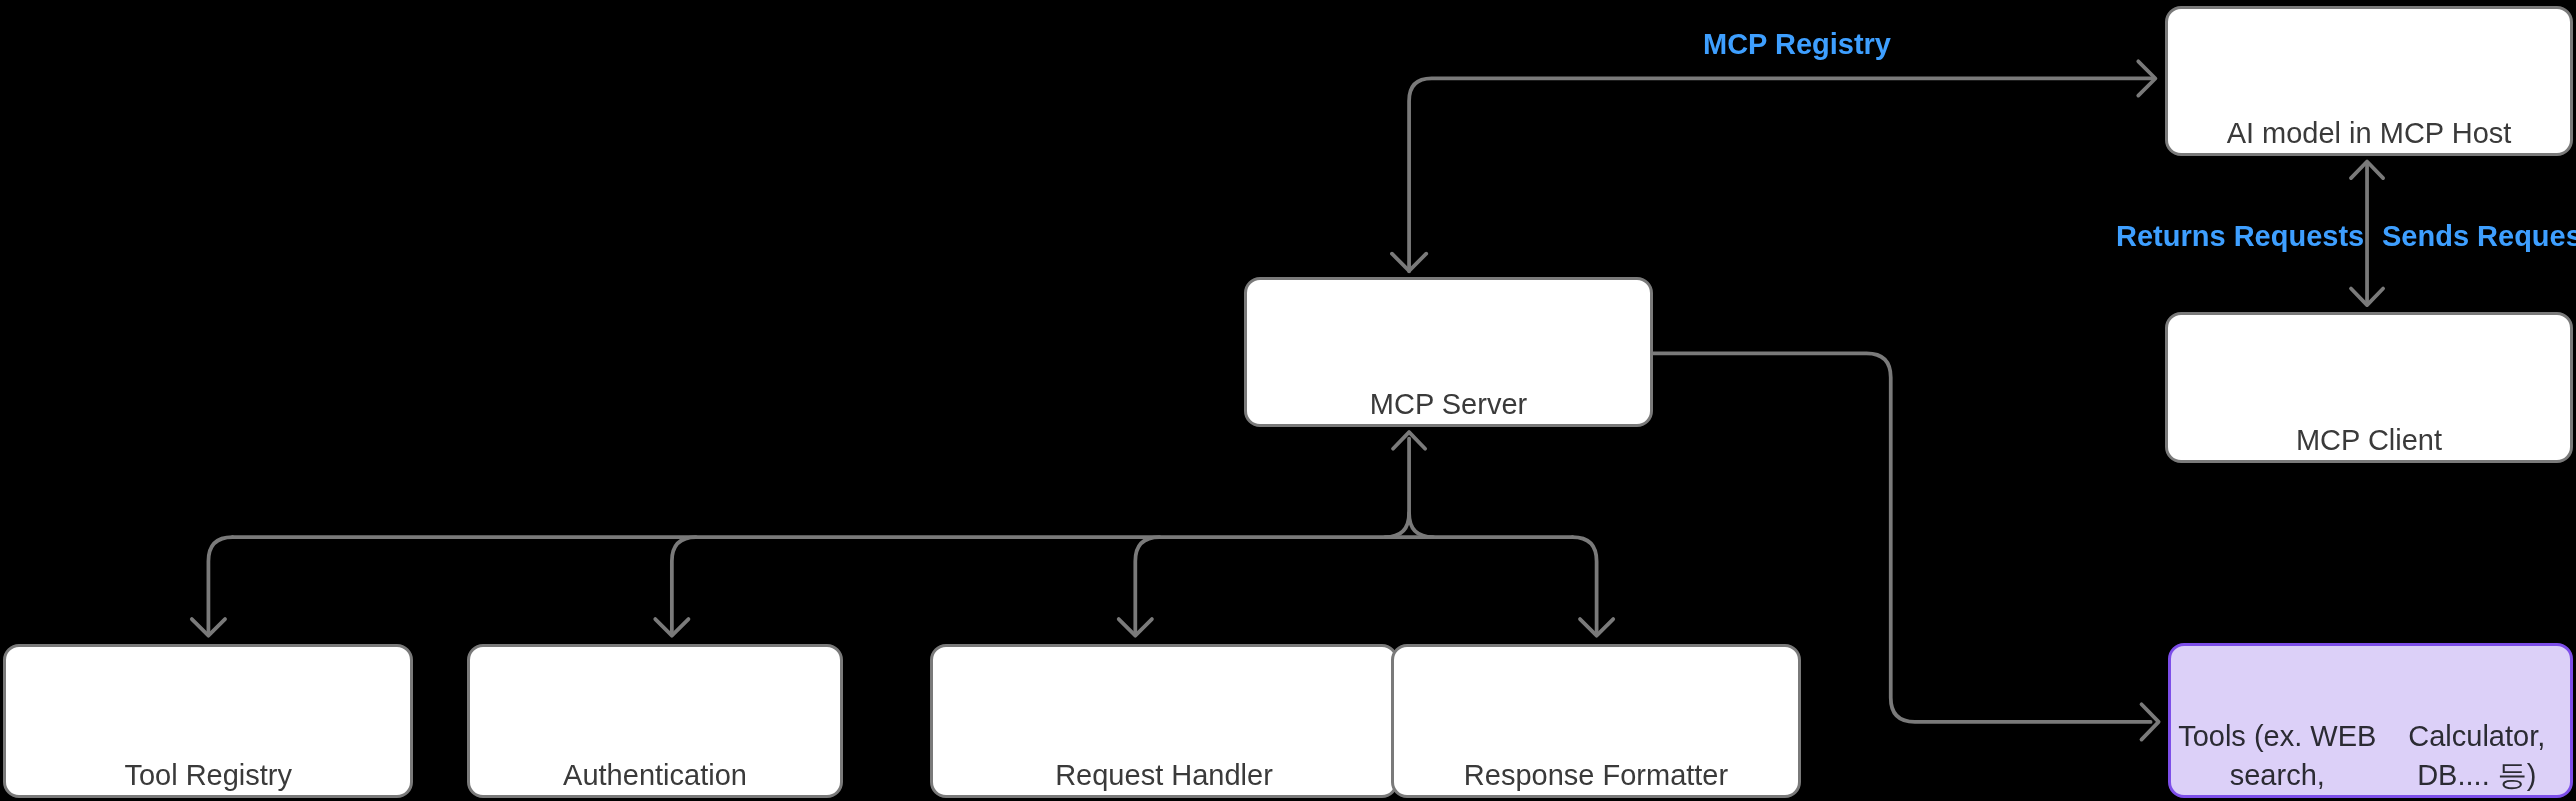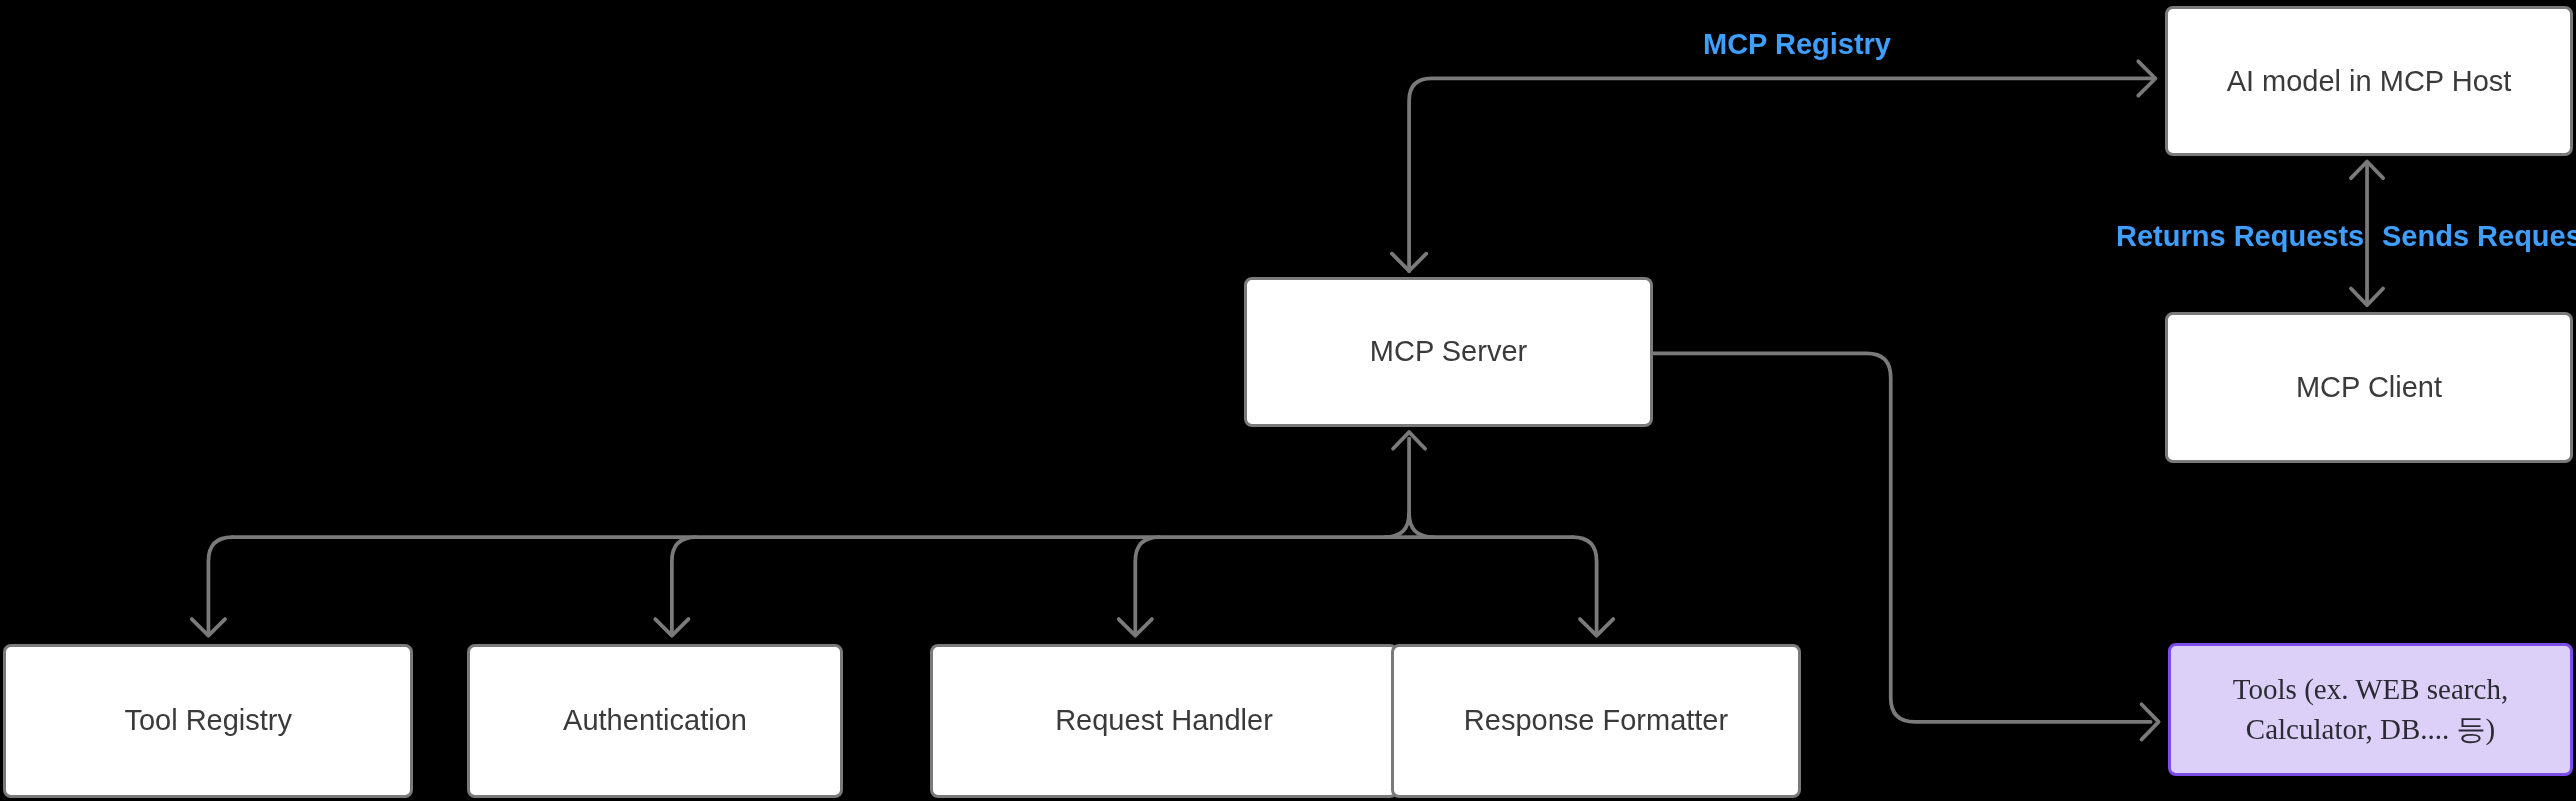--- a/index.html
+++ b/index.html
@@ -26,44 +26,43 @@
     stroke-width: 7;
     fill: none;
     stroke-linecap: round;
     stroke-linejoin: round;
   }
   .node {
     position: absolute;
     box-sizing: border-box;
     background: #ffffff;
     border: 3.8px solid #7a7a7a;
-    border-radius: 8px;
+    border-radius: 16px;
     display: flex;
-    align-items: center;
+    align-items: flex-end;
     justify-content: center;
     text-align: center;
     color: #3a3a3a;
     font-size: 29px;
     font-weight: 500;
     line-height: 1.35;
   }
   #box-ai       { left: 2165px; top: 6.4px;   width: 408px; height: 150px; }
   #box-client   { left: 2165px; top: 312px;  width: 408px; height: 151px; }
   #box-server   { left: 1204px; top: 277px;  width: 409px; height: 150px; margin-left: 40px; }
   #box-tool-registry { left: 3.2px;    top: 644px; width: 410px; height: 154px; }
   #box-auth          { left: 467px;  top: 644px; width: 376px; height: 154px; }
   #box-request       { left: 930px; top: 644px; width: 468px; height: 154px; }
   #box-response      { left: 1391px; top: 644px; width: 410px; height: 154px; }
   #box-tools {
-    left: 2168px; top: 643px; width: 405px; height: 133px;
+    left: 2168px; top: 643px; width: 405px; height: 155px;
     background: #dcd0f8;
     border-color: #7d4ee9;
     color: #2b2b33;
-    flex-direction: column;
-    font-family: Liberation Serif, serif;
+    flex-direction: row;
   }
   .edge-label {
     position: absolute;
     color: #3e9fff;
     font-size: 29px;
     font-weight: 600;
     line-height: 1.1;
     white-space: nowrap;
   }
   #label-protocol { left: 1690px; top: 29px;  width: 214px; text-align: center; }

